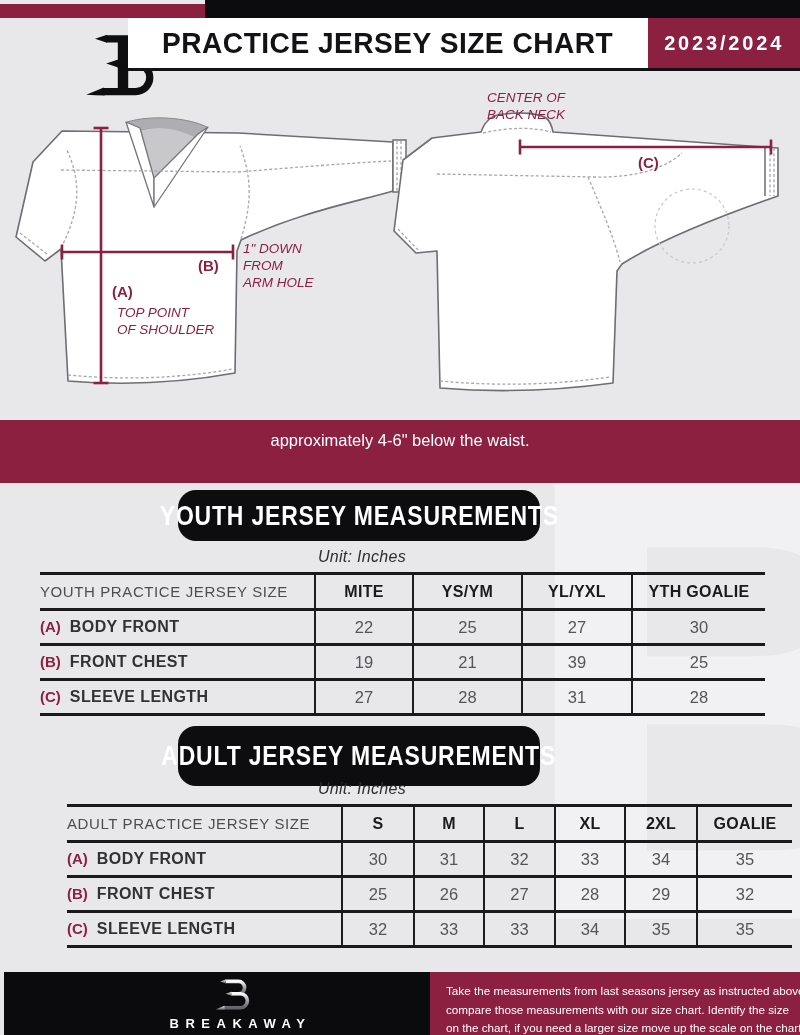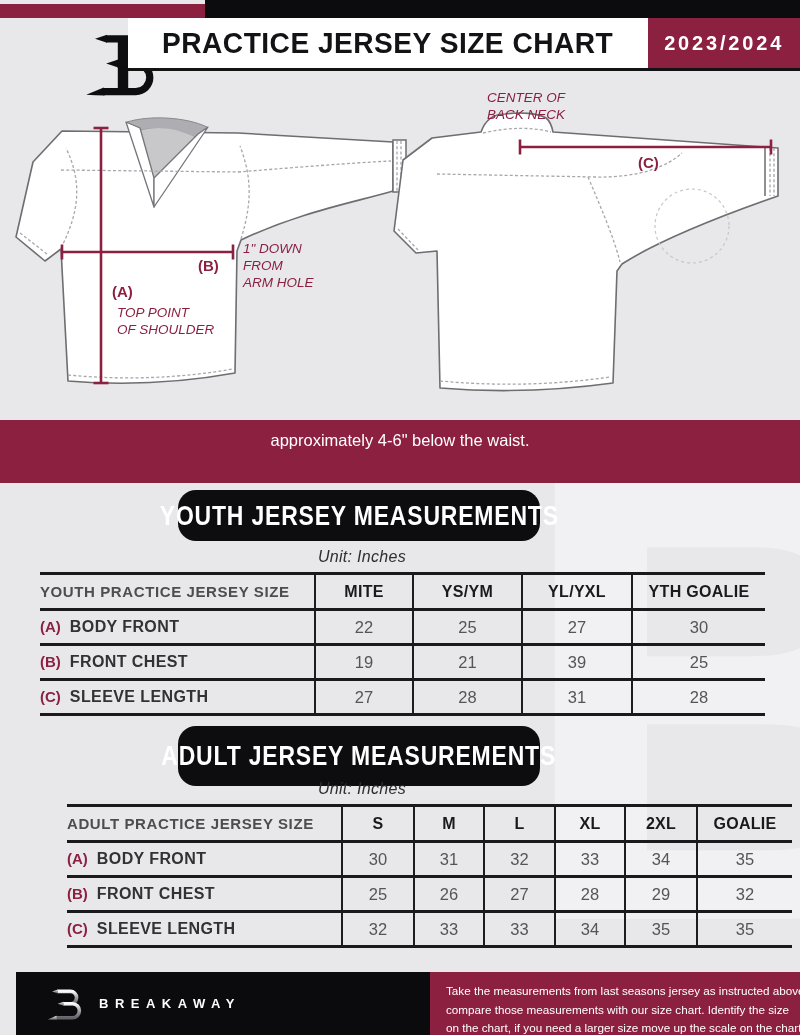--- a/index.html
+++ b/index.html
@@ -56,31 +56,31 @@
   }
   
   table.size-table{border-collapse:collapse;table-layout:fixed;width:725px;background:transparent;}
   table.size-table td{padding:0;vertical-align:middle;}
   table.size-table td + td{border-left:2px solid #1d1d1f;text-align:center;}
   table.size-table{border-top:3px solid #1a1a1c;border-bottom:3px solid #1a1a1c;}
   table.size-table tr + tr td{border-top:3px solid #1a1a1c;}
   tr.head{height:36px;}
   tr.body-row{height:35px;}
   td.lbl-head{
-    font-size:15px;color:#4d4d50;letter-spacing:.6px;padding-left:16px;text-align:left;font-weight:bold;
+    font-size:15px;color:#4d4d50;letter-spacing:.6px;padding-left:16px;text-align:left;
   }
   td.col-head{font-size:16px;font-weight:bold;color:#1a1a1c;letter-spacing:.3px;}
   td.row-lbl{padding-left:22px;text-align:left;}
   td.row-lbl .key{color:#8c2041;font-weight:bold;font-size:15px;margin-right:9px;}
   td.row-lbl .rl{color:#323234;font-weight:bold;font-size:16px;letter-spacing:.4px;}
   td.val{font-size:16.5px;color:#555558;}
   
   .footer-black{
-    left:16px;top:972px;width:430px;height:63px;background:#0b0b0d;
-    display:flex;align-items:center;padding-left:30px;box-sizing:border-box;
+    left:4px;top:972px;width:430px;height:63px;background:#0b0b0d;
+    display:flex;align-items:center;padding-left:30px;box-sizing:border-box;flex-direction:column;
   }
   .footer-brand{
     color:#fdfdfd;font-size:13px;font-weight:bold;letter-spacing:6.5px;margin-left:13px;white-space:nowrap;
   }
   .footer-maroon{
     left:430px;top:972px;width:370px;height:63px;background:#8c2041;color:#fff;
     box-sizing:border-box;padding:10px 0 0 16px;font-size:11.7px;line-height:18.5px;
   }
   .footer-maroon div{white-space:nowrap;}
   svg text{font-family:"Liberation Sans", sans-serif;}

